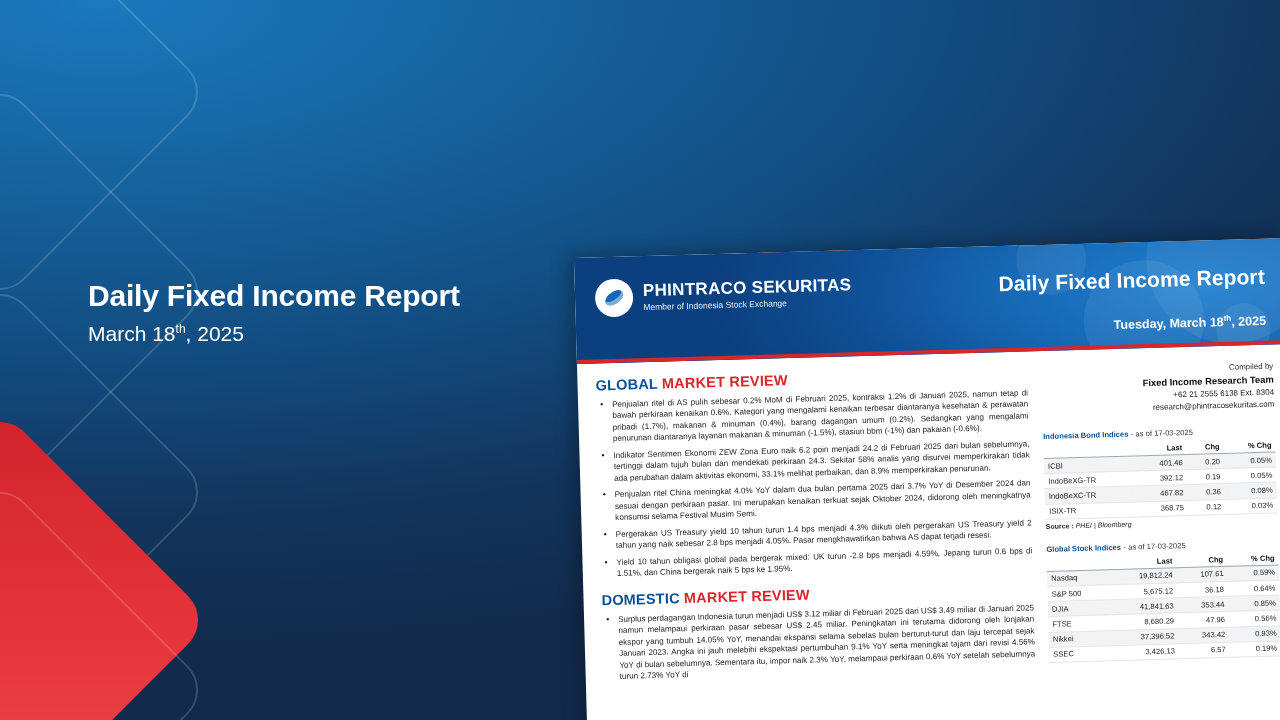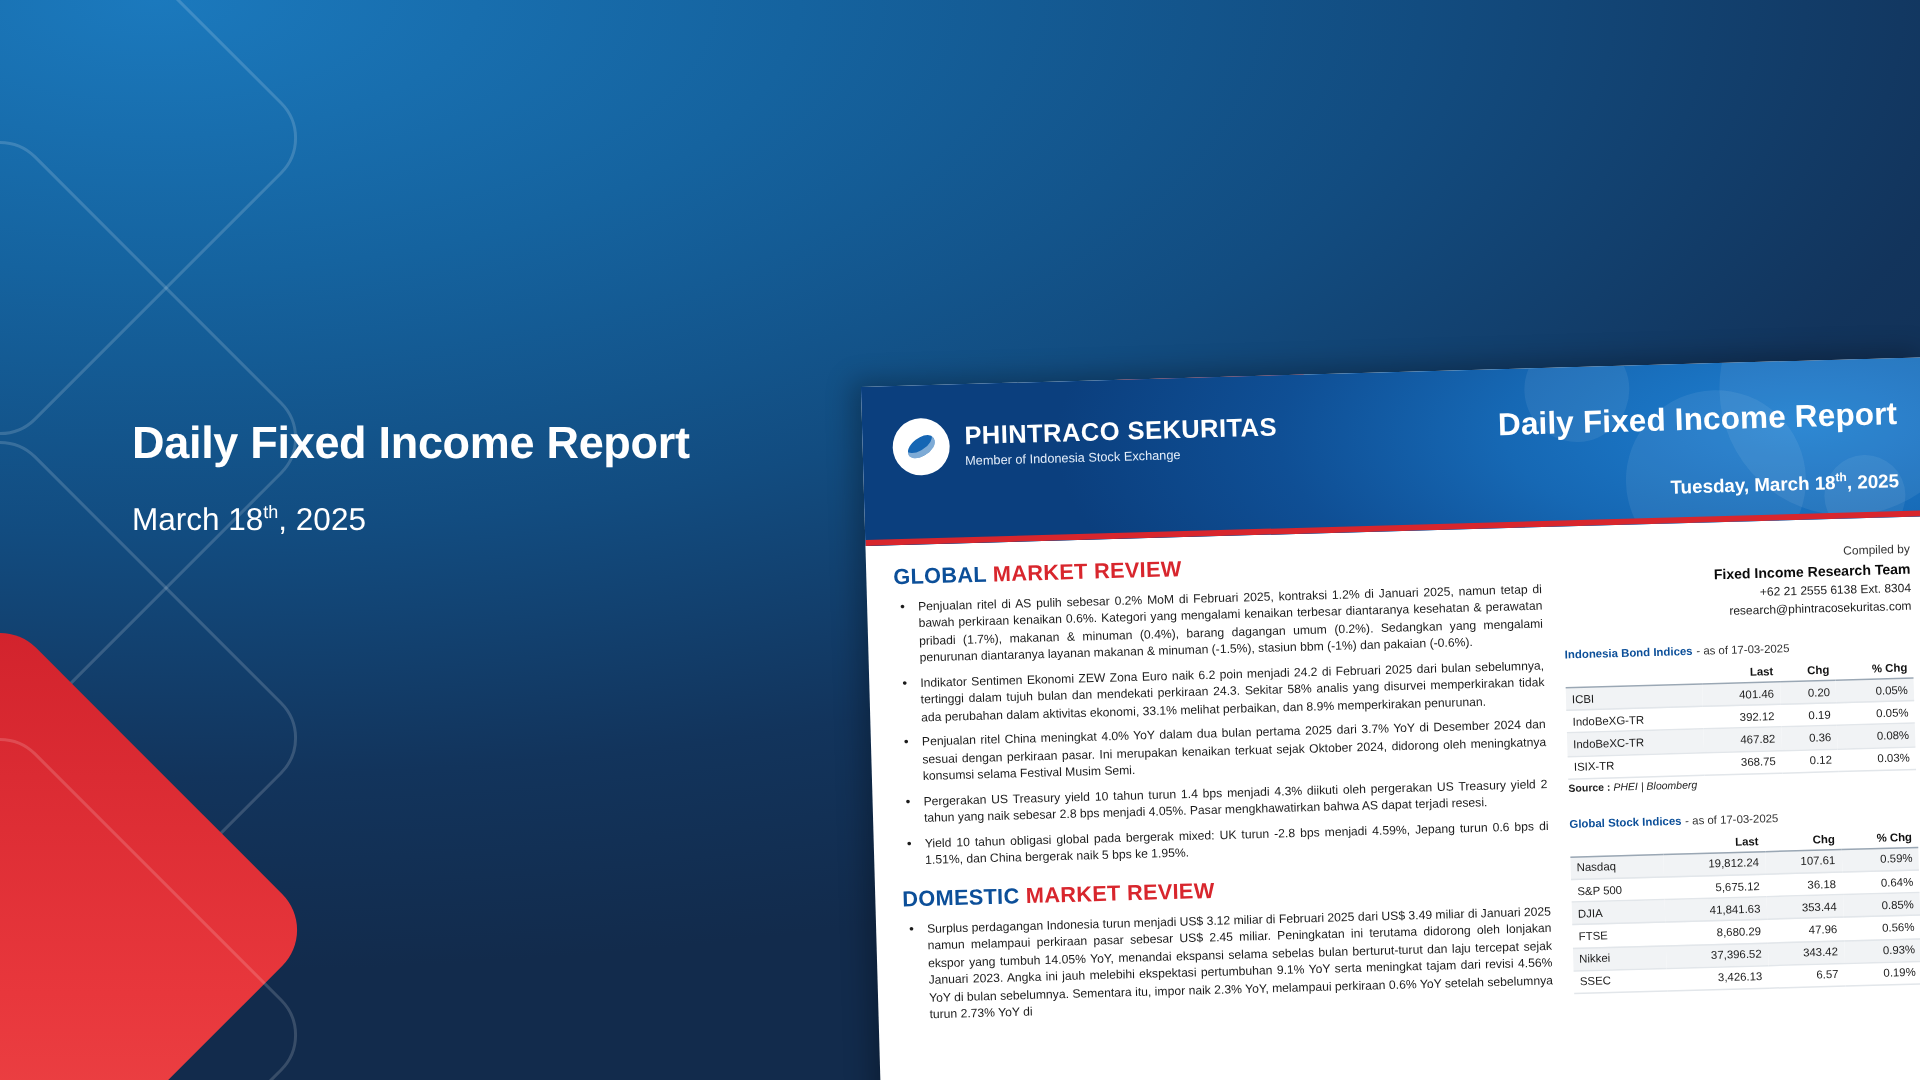--- a/index.html
+++ b/index.html
@@ -49,21 +49,21 @@
     color: #ffffff;
   }
   .title-block h1 {
     margin: 0;
     font-size: 30px;
     line-height: 1.33;
     font-weight: bold;
     letter-spacing: -0.2px;
   }
   .title-block .subtitle {
-    margin-top: 18px;
+    margin-top: 6px;
     font-size: 21px;
     font-weight: normal;
   }
   .title-block .subtitle sup { font-size: 12px; }
 
   
   .doc-wrap {
     position: absolute;
     left: 574px; top: 258px;
     width: 712px; height: 600px;

